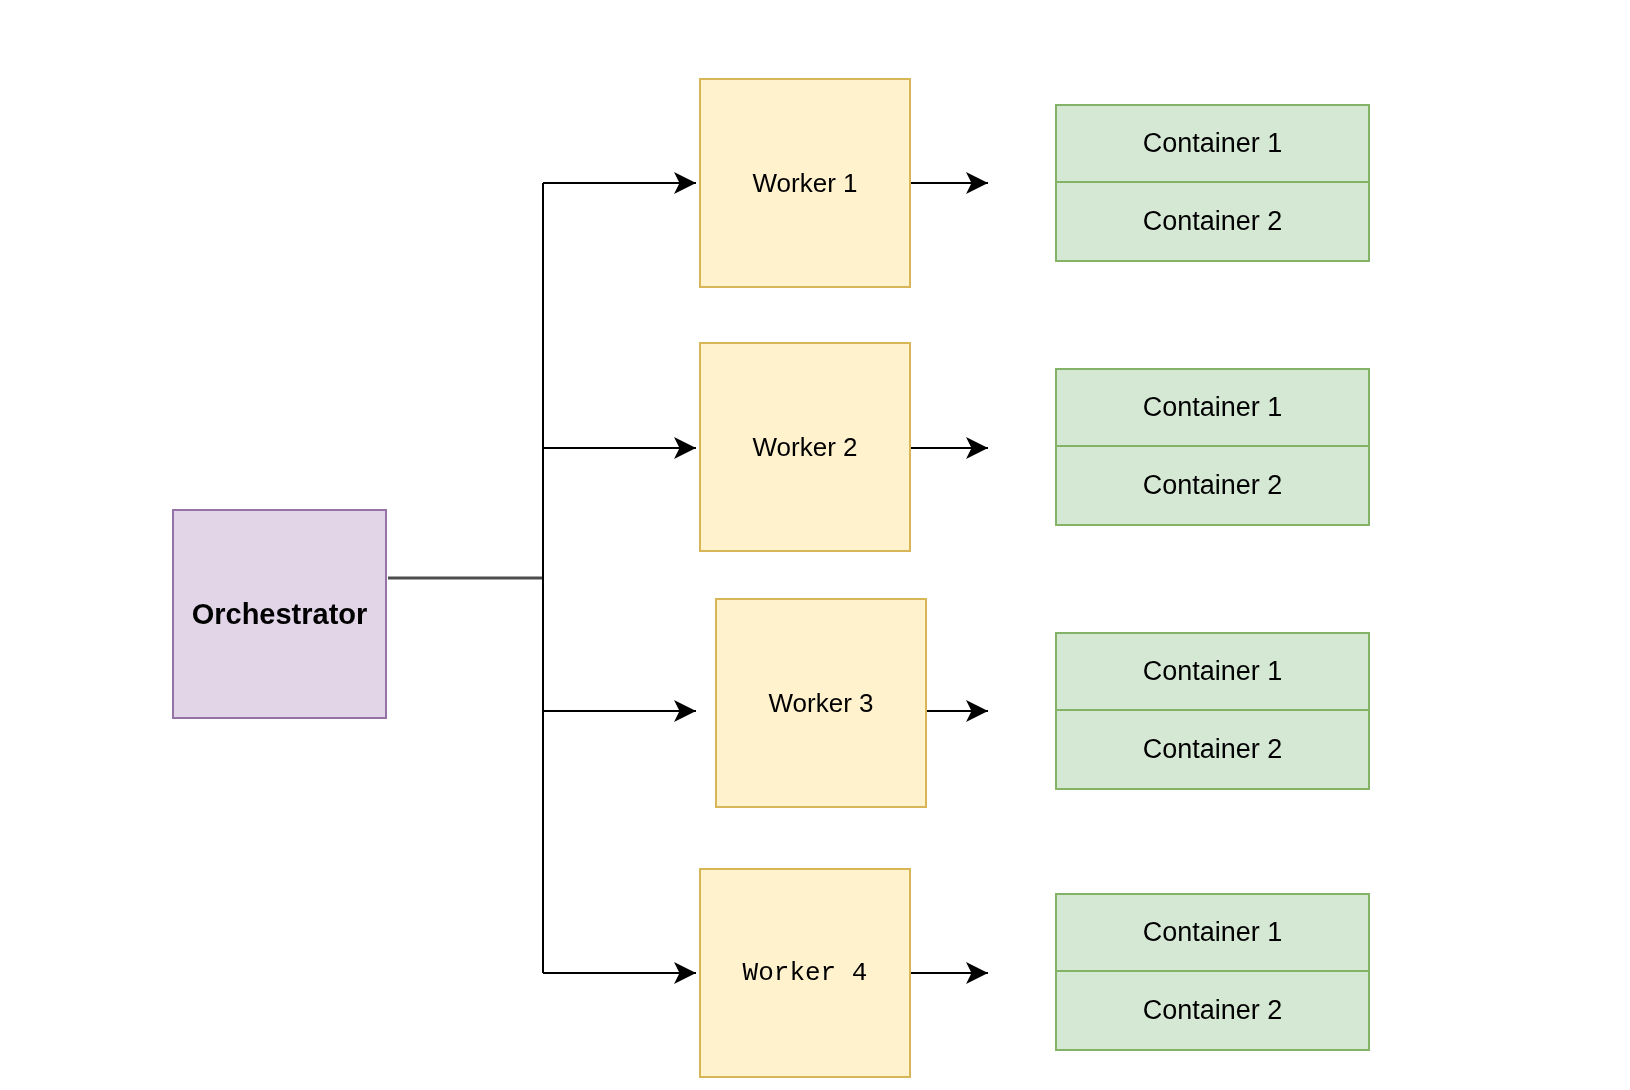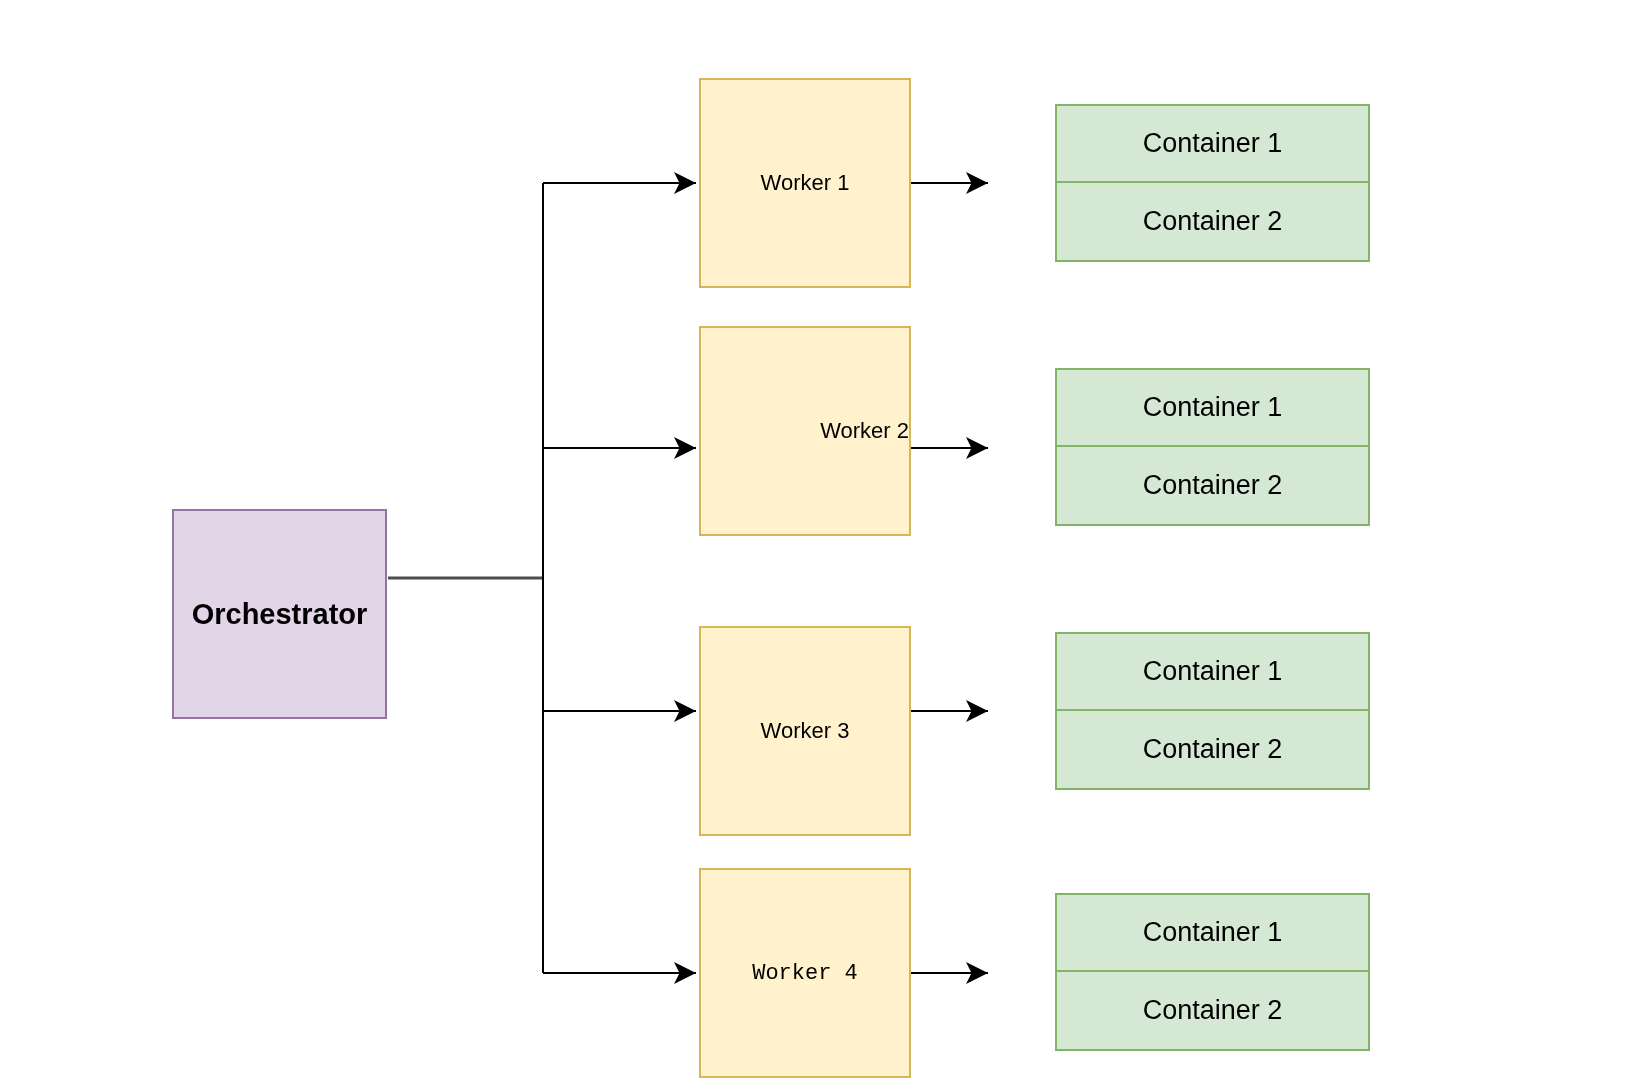--- a/index.html
+++ b/index.html
@@ -21,23 +21,23 @@
     box-sizing:border-box;text-align:center;
   }
   .orchestrator{
     left:172px;top:472px;width:215px;height:210px;
     background:var(--orchestrator-fill);border:2px solid var(--orchestrator-border);
     font-weight:bold;font-size:29px;margin-top:37px;
   }
   .worker{
     left:699px;width:212px;height:210px;
     background:var(--worker-fill);border:2px solid var(--worker-border);
-    font-size:22px;
+    font-size:26px;
   }
-  .worker-1{top:78px;} .worker-2{top:326px;justify-content:flex-end;} .worker-3{top:626px;} .worker-4{top:868px;font-family:Liberation Mono, monospace;}
+  .worker-1{top:78px;} .worker-2{top:342px;} .worker-3{top:598px;margin-left:16px;} .worker-4{top:868px;font-family:Liberation Mono, monospace;}
   .container-group{
     position:absolute;left:1015px;width:315px;box-sizing:border-box;
     border:2px solid var(--container-border);background:var(--container-fill);margin-left:40px;
   }
   .cg-1{top:104px;} .cg-2{top:368px;} .cg-3{top:632px;} .cg-4{top:893px;}
   .container-row{
     height:77px;display:flex;align-items:center;justify-content:center;
     font-size:27px;box-sizing:border-box;
   }
   .container-row:first-child{border-bottom:2px solid var(--container-border);}

